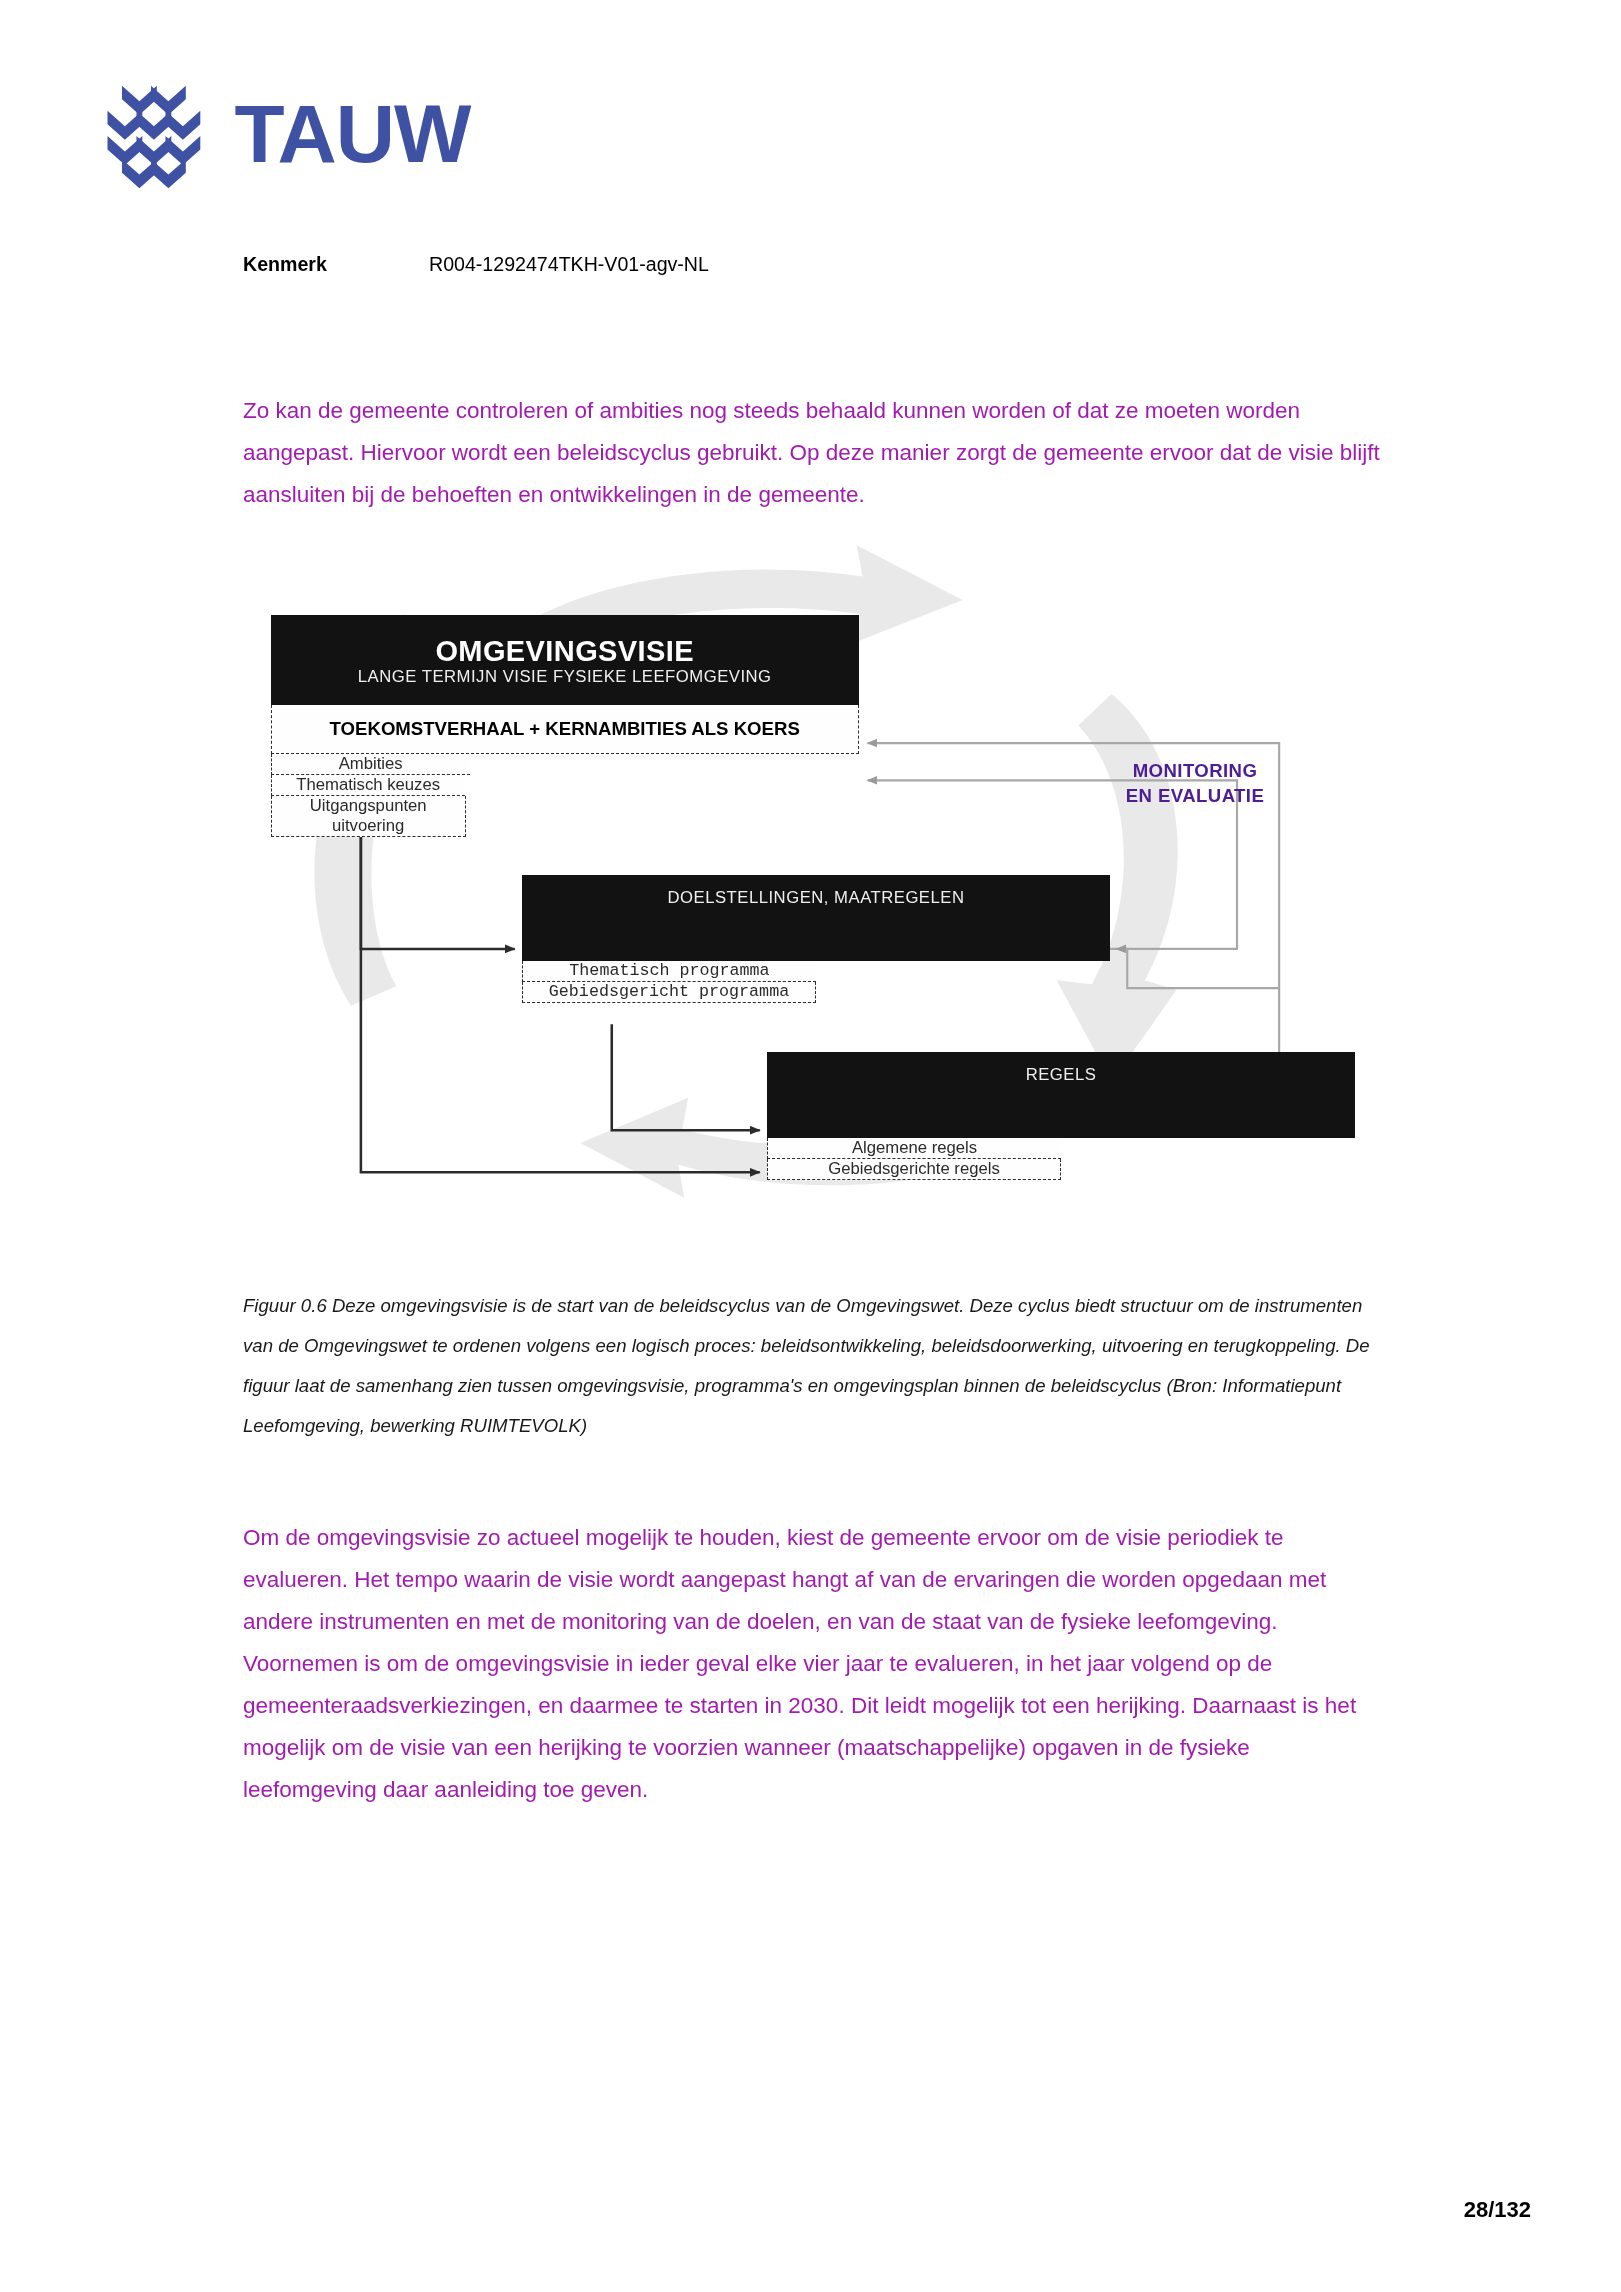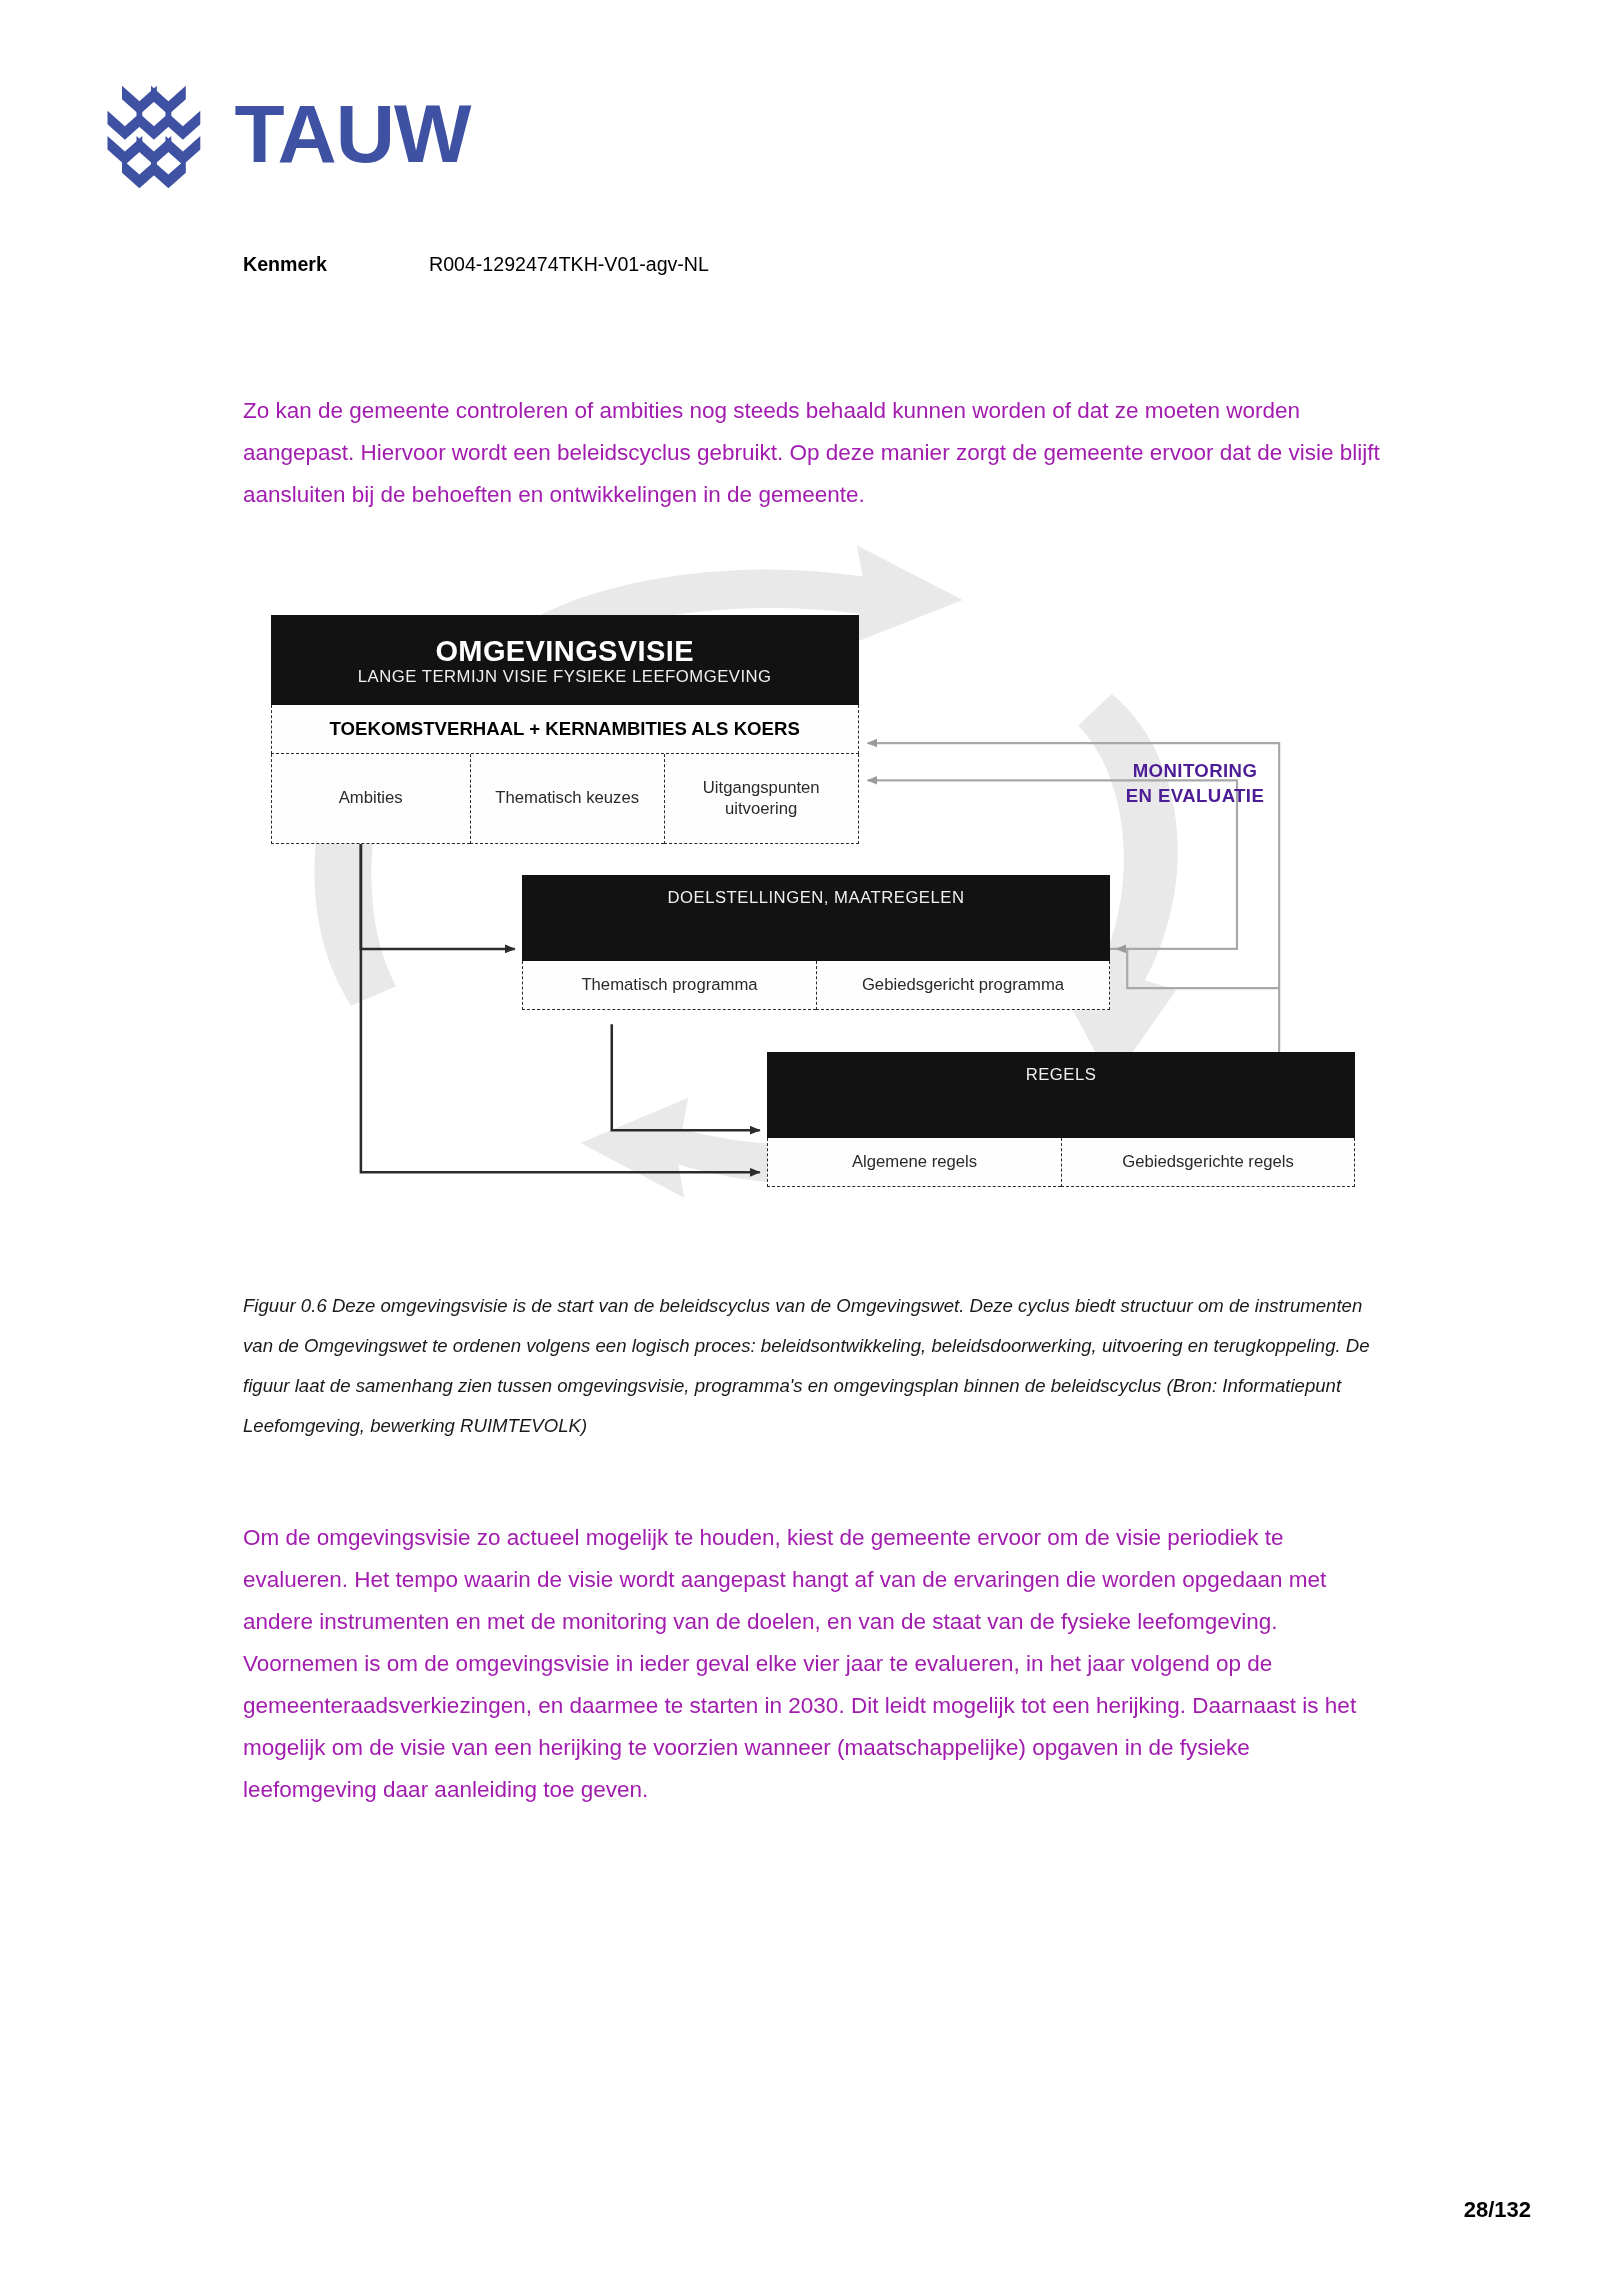--- a/index.html
+++ b/index.html
@@ -125,20 +125,21 @@
     text-align: center;
     font-size: 18.6px;
     font-weight: bold;
     display: flex;
     align-items: center;
     justify-content: center;
   }
   .cell-row {
     display: flex;
     box-sizing: border-box;
+    flex-direction: column;
   }
   .cell {
     box-sizing: border-box;
     border: 1px dashed #2b2b2b;
     border-top: none;
     border-right: none;
     background: #fefefe;
     display: flex;
     align-items: center;
     justify-content: center;
@@ -154,21 +155,21 @@
   #box-visie .dbox-header { height: 90px; padding-top: 21px; }
   #box-visie .band { height: 49px; }
   #box-visie .cell-row { height: 90px; }
   #box-visie .cell:nth-child(1) { width: 199px; }
   #box-visie .cell:nth-child(2) { width: 194px; }
   #box-visie .cell:nth-child(3) { width: 195px; }
 
   
   #box-programma { left: 265px; top: 338px; width: 588px; }
   #box-programma .dbox-header { height: 86px; padding-top: 12.7px; }
-  #box-programma .cell-row { height: 49px; }
+  #box-programma .cell-row { height: 49px; font-family: Liberation Mono, monospace; }
   #box-programma .cell { width: 294px; }
 
   
   #box-plan { left: 510px; top: 515px; width: 588px; }
   #box-plan .dbox-header { height: 86px; padding-top: 12.7px; }
   #box-plan .cell-row { height: 49px; }
   #box-plan .cell { width: 294px; }
 
   
   #monitoring-label {

